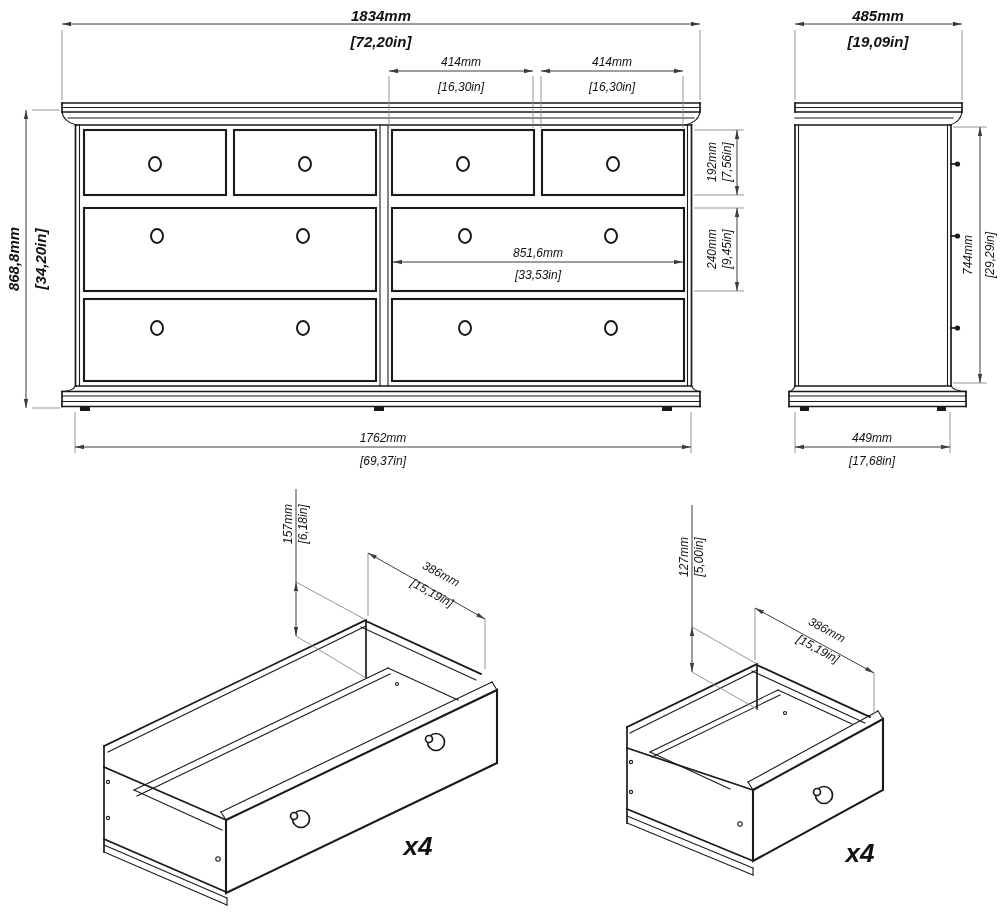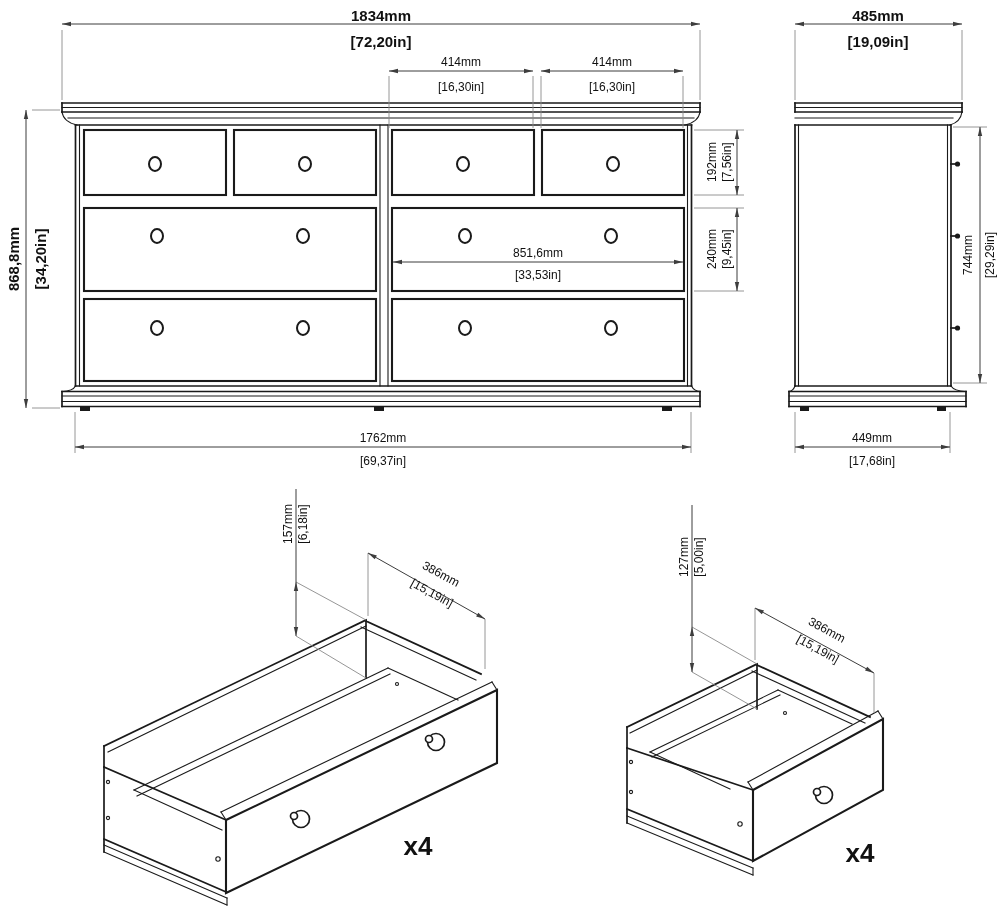--- a/index.html
+++ b/index.html
@@ -1,16 +1,16 @@
 <!DOCTYPE html>
 <html><head>
 <meta charset="utf-8">
 <style>
   html,body{margin:0;padding:0;background:#ffffff;}
-  .stage{width:988px;height:913px;background:#fff;position:relative;font-family:"Liberation Sans",sans-serif;}
+  .stage{width:988px;height:913px;background:#fff;position:relative;font-family:"Liberation Sans",sans-serif;font-style:italic;}
   svg{display:block;}
   .ln   {stroke:#1a1a1a;stroke-width:1.7;fill:none;stroke-linecap:square;}
   .lnT  {stroke:#1a1a1a;stroke-width:1.1;fill:none;stroke-linecap:square;}
   .lnB  {stroke:#1a1a1a;stroke-width:2.1;fill:#ffffff;stroke-linejoin:miter;}
   .dim  {stroke:#3d3d3d;stroke-width:1;fill:none;}
   .ext  {stroke:#8a8a8a;stroke-width:0.9;fill:none;}
   .arr  {fill:#3d3d3d;stroke:none;}
   .t    {font-size:12px;fill:#111;text-anchor:middle;}
   .tb   {font-size:15px;font-weight:bold;fill:#111;text-anchor:middle;}
   .tx4  {font-size:26px;font-weight:bold;fill:#111;text-anchor:middle;}

